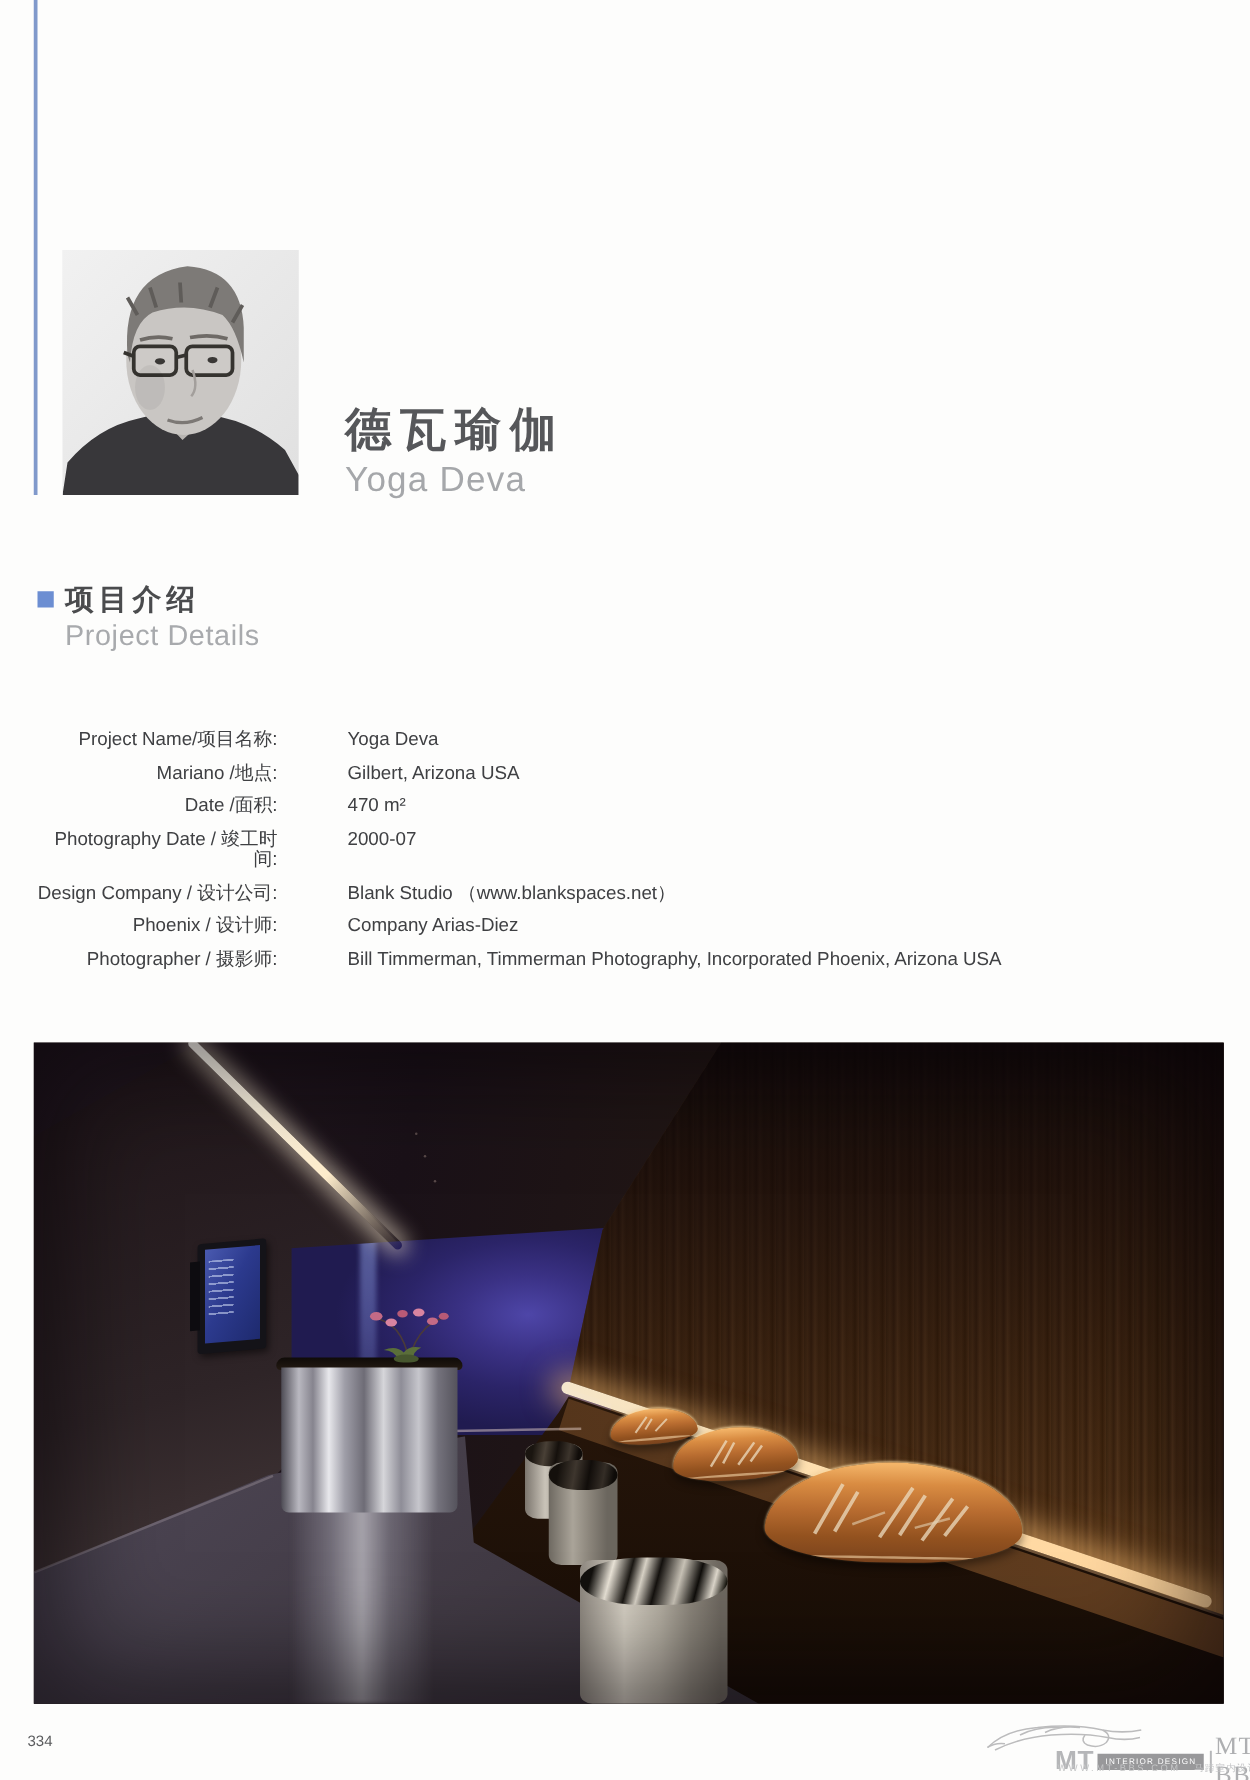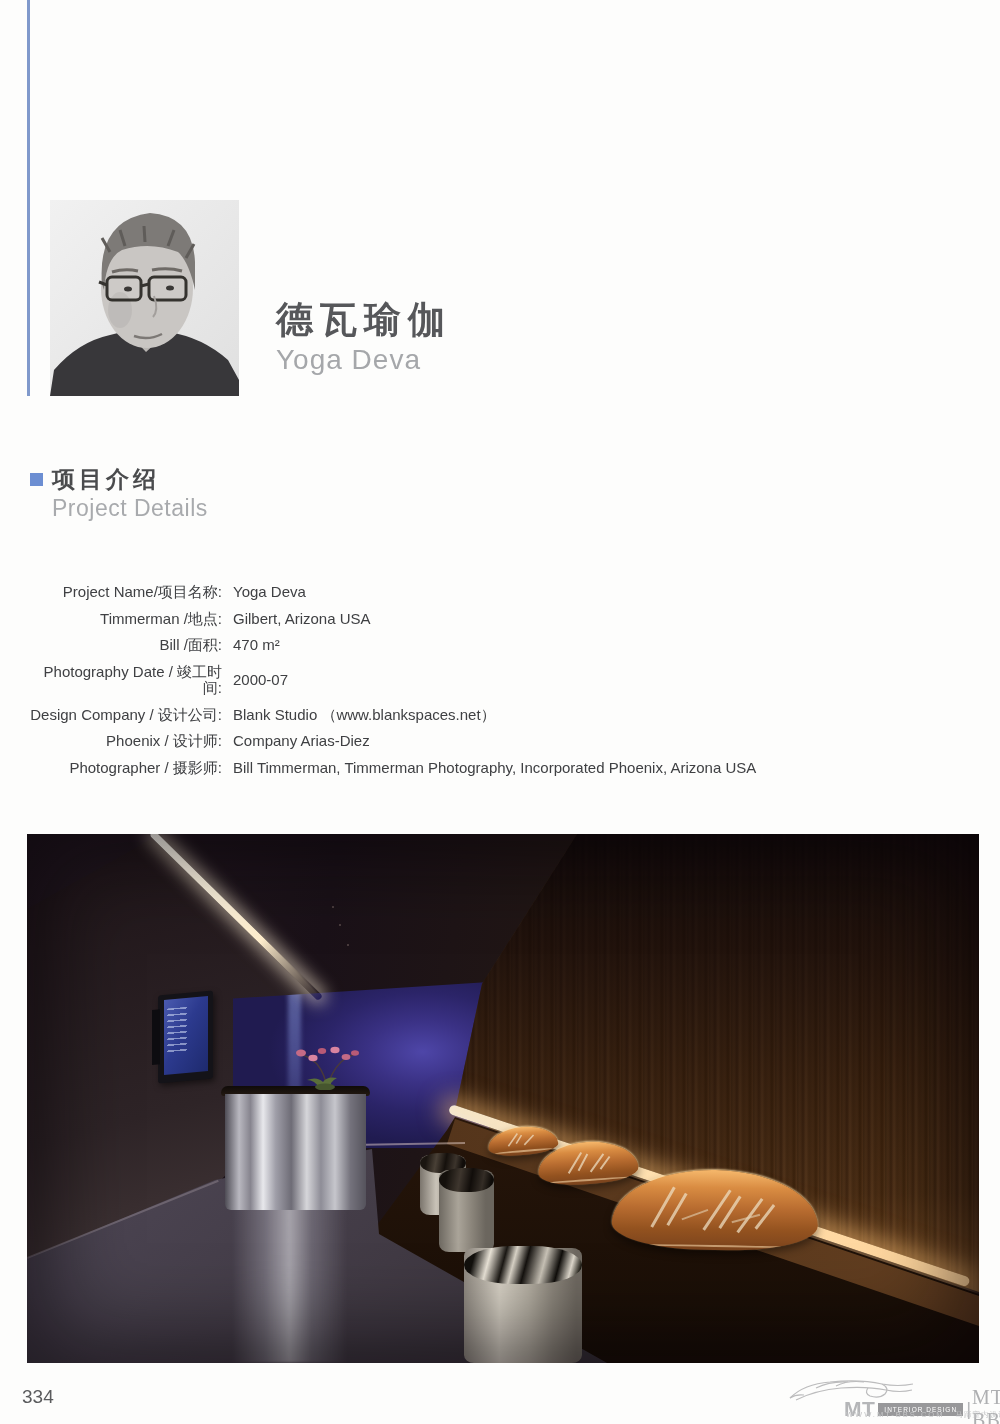--- a/index.html
+++ b/index.html
@@ -10,33 +10,33 @@
     overflow:hidden;
   }
   
   .accent-rule{position:absolute;left:27px;top:0;width:3px;height:396px;background:#8099cb;}
 
   
   .portrait{position:absolute;left:50px;top:200px;width:189px;height:196px;overflow:hidden;background:#ebebeb;}
   .portrait svg{display:block;}
 
   
-  .title-block{position:absolute;left:276px;top:300px;}
+  .title-block{position:absolute;left:276px;top:324px;}
   .title-zh{margin:0;font-size:37px;font-weight:700;color:#56575a;letter-spacing:7px;line-height:1.1;}
   .title-en{margin-top:3px;font-size:28px;color:#a5a7aa;letter-spacing:1px;}
 
   
   .section-header{position:absolute;left:30px;top:467px;display:flex;align-items:flex-start;}
   .bullet{width:13px;height:13px;background:#6c8ed2;margin-top:6px;margin-right:9px;flex:0 0 auto;}
   .section-zh{font-size:23px;font-weight:700;color:#4a4b4d;letter-spacing:4px;line-height:1.1;}
   .section-en{font-size:23px;color:#a8aaad;margin-top:3px;letter-spacing:0.5px;}
 
   
   .details{position:absolute;left:30px;top:584px;font-size:15px;color:#3f4043;}
-  .details .row{display:flex;align-items:center;}
+  .details .row{display:flex;align-items:flex-start;gap:45px;}
   .details .row + .row{margin-top:10px;}
   .details .lbl{width:192px;text-align:right;flex:0 0 auto;line-height:16.5px;}
   .details .val{margin-left:11px;line-height:16.5px;white-space:nowrap;}
 
   
   .photo{position:absolute;left:27px;top:834px;width:952px;height:529px;background:#16100f;overflow:hidden;}
   .photo *{position:absolute;}
   .ph-base{inset:0;background:linear-gradient(100deg,#221820 0%,#1a1118 30%,#221714 55%,#191012 100%);}
   .ph-dot{width:2px;height:2px;border-radius:50%;background:rgba(140,120,115,0.55);}
   .ph-leftwall{inset:0;
@@ -104,21 +104,21 @@
   .pillow-body{position:relative;width:100%;height:100%;overflow:hidden;
     border-radius:55% 55% 48% 48% / 75% 75% 35% 35%;
     background:linear-gradient(to bottom,#f3b468 2%,#d98c42 22%,#b86c30 48%,#93521f 75%,#7a431d 100%);
     box-shadow:0 -1px 2px rgba(255,220,160,0.8),0 4px 8px rgba(0,0,0,0.45);}
   .pillow-body::after{content:"";position:absolute;left:8%;right:8%;bottom:3px;height:2px;
     border-radius:50%;background:rgba(255,225,180,0.55);}
   .pillow-body svg{position:absolute;inset:0;width:100%;height:100%;}
   .ph-vignette{inset:0;box-shadow:inset 0 0 80px 25px rgba(5,2,5,0.55);pointer-events:none;}
 
   
-  .page-number{position:absolute;left:22px;top:1386px;font-size:19px;color:#5a5b5d;}
+  .page-number{position:absolute;left:22px;top:1386px;font-size:12px;color:#5a5b5d;}
   .watermark{position:absolute;left:786px;top:1378px;width:212px;height:44px;}
   .wm-horse{position:absolute;left:0;top:0;width:130px;height:27px;}
   .wm-line1{position:absolute;left:58px;top:8px;display:flex;align-items:center;}
   .wm-mt{font-size:21px;font-weight:700;color:#b5b6b8;letter-spacing:0.5px;}
   .wm-box{background:#98989a;color:#ffffff;font-size:6.5px;letter-spacing:1px;padding:3px 6px;margin:0 2px 0 3px;white-space:nowrap;}
   .wm-sep{font-size:19px;font-weight:300;color:#b5b6b8;margin:0 1px;}
   .wm-bbs{font-family:"Liberation Serif", serif;font-size:20px;color:#aeafb1;letter-spacing:1px;}
   .wm-line2{position:absolute;left:60px;top:32px;display:flex;gap:11px;font-size:7.5px;color:#c4c5c6;letter-spacing:2px;white-space:nowrap;}
   .wm-forum{letter-spacing:1px;}
 </style>
@@ -166,25 +166,25 @@
     <div class="section-en">Project Details</div>
   </div>
 </div>
 
 <div class="details">
   <div class="row">
     <span class="lbl">Project Name/项目名称:</span>
     <span class="val">Yoga Deva</span>
   </div>
   <div class="row">
-    <span class="lbl">Timmerman /地点:</span>
+    <span class="lbl">Mariano /地点:</span>
     <span class="val">Gilbert, Arizona USA</span>
   </div>
   <div class="row">
-    <span class="lbl">Bill /面积:</span>
+    <span class="lbl">Date /面积:</span>
     <span class="val">470 m²</span>
   </div>
   <div class="row">
     <span class="lbl">Photography Date / 竣工时间:</span>
     <span class="val">2000-07</span>
   </div>
   <div class="row">
     <span class="lbl">Design Company / 设计公司:</span>
     <span class="val">Blank Studio （www.blankspaces.net）</span>
   </div>

